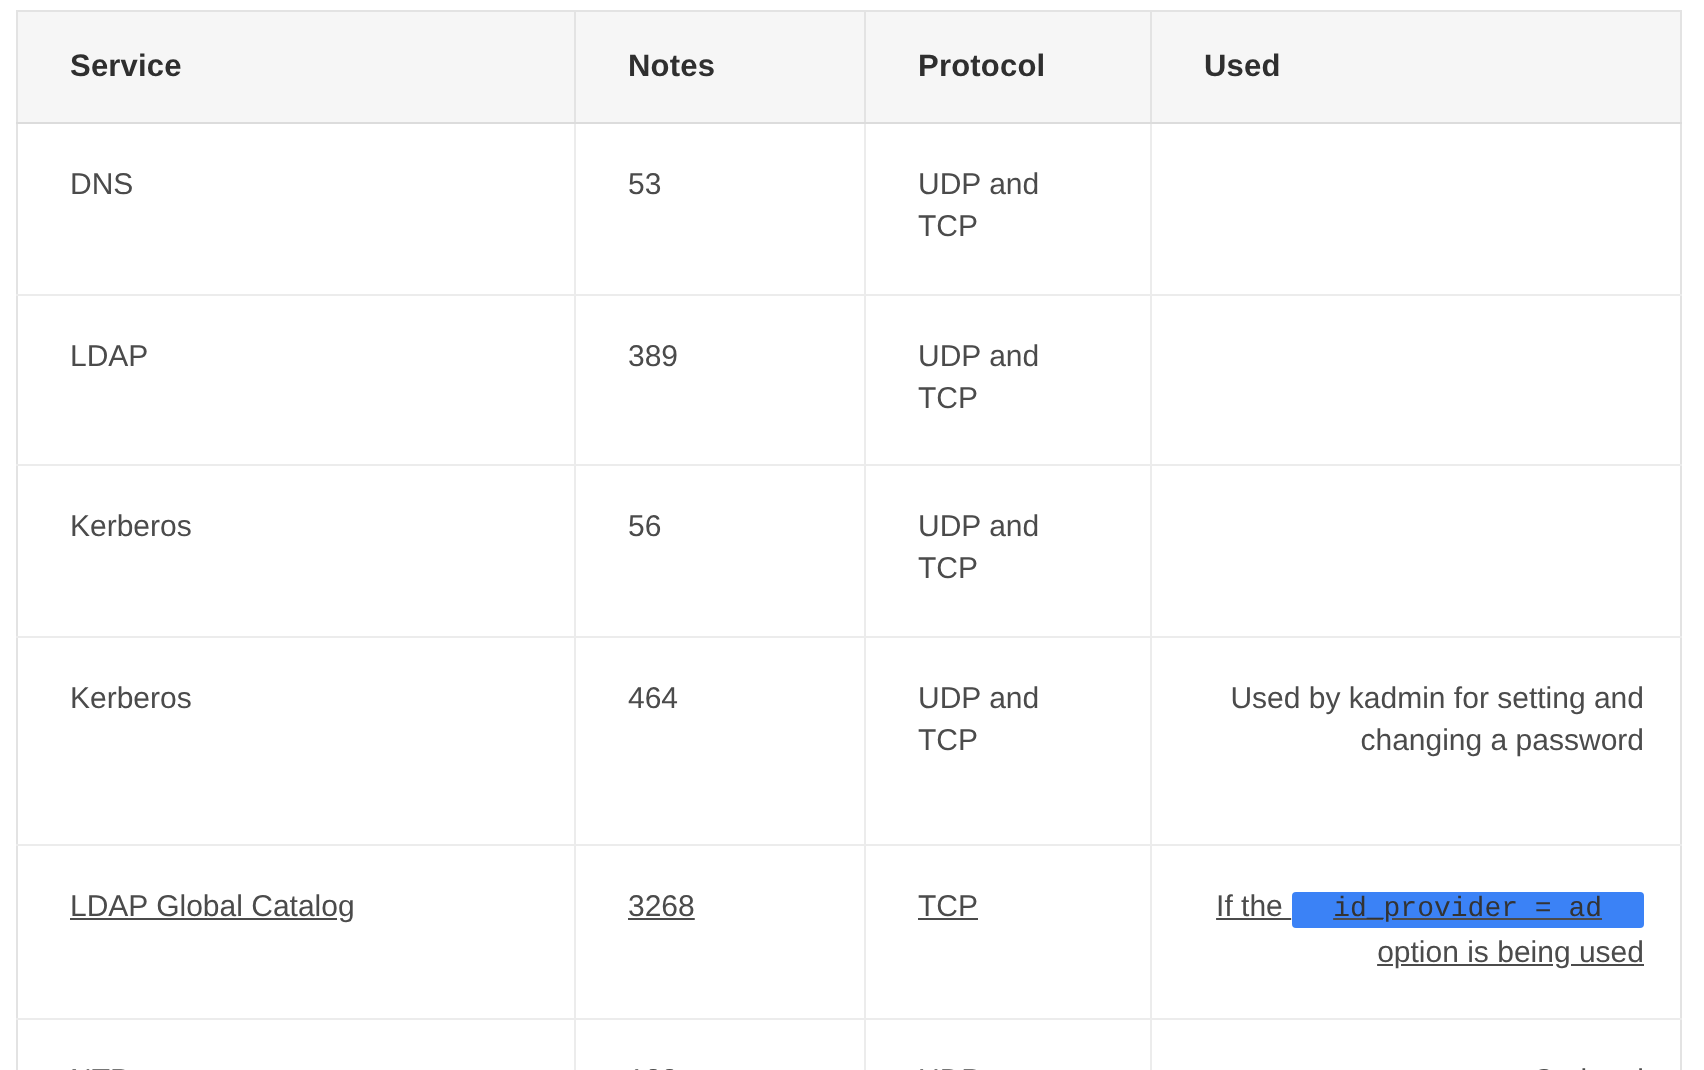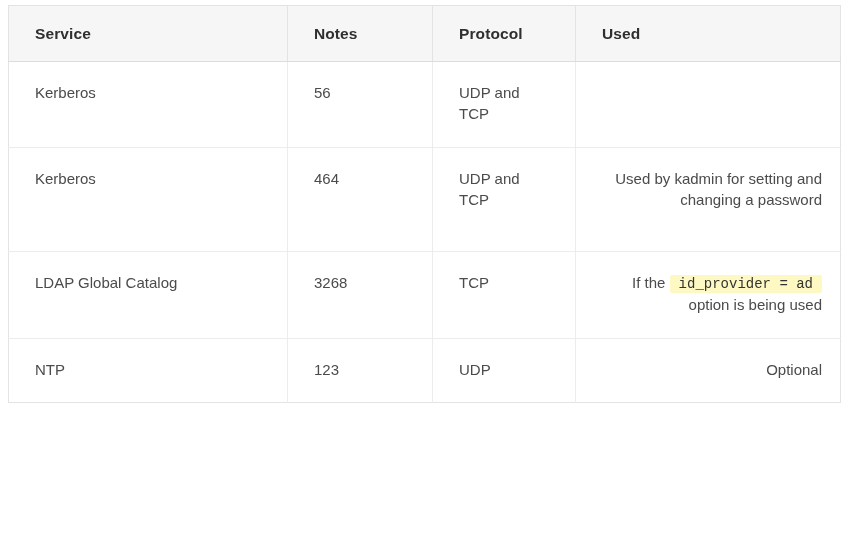--- a/index.html
+++ b/index.html
@@ -74,31 +74,31 @@
   tbody td:last-child { border-right: none; }
   tbody tr:last-child td { border-bottom: none; }
 
   tbody td.cell-notes { padding-right: 18px; text-align: right; }
 
   
   tbody tr.r-dns      td { height: 79px; }
   tbody tr.r-ldap     td { height: 78px; }
   tbody tr.r-krb88    td { height: 78px; }
   tbody tr.r-krb464   td { height: 104px; }
-  tbody tr.r-gc       td { height: 83px; }
+  tbody tr.r-gc       td { height: 83px; text-decoration: underline; }
   tbody tr.r-ntp      td { height: 42px; }
 
   .proto-line { display: block; }
 
   code.inline-code {
     font-family: "Liberation Mono", "DejaVu Sans Mono", monospace;
-    background: #fef9c3;
+    background: #3b82f6;
     color: #333333;
     font-size: 14px;
-    padding: 1px 9px;
+    padding: 1px 21px;
     border-radius: 2px;
     white-space: nowrap;
   }
 
   .notes-text { display: inline; }
 </style>
 </head>
 <body>
 
 <div class="page">
@@ -116,21 +116,39 @@
         <tr>
           <th>Service</th>
           <th>Notes</th>
           <th>Protocol</th>
           <th>Used</th>
         </tr>
       </thead>
 
       <tbody>
 
+        <tr class="r-dns">
+          <td class="cell-service">DNS</td>
+          <td class="cell-port">53</td>
+          <td class="cell-protocol">
+            <span class="proto-line">UDP and</span>
+            <span class="proto-line">TCP</span>
+          </td>
+          <td class="cell-notes"></td>
+        </tr>
 
+        <tr class="r-ldap">
+          <td class="cell-service">LDAP</td>
+          <td class="cell-port">389</td>
+          <td class="cell-protocol">
+            <span class="proto-line">UDP and</span>
+            <span class="proto-line">TCP</span>
+          </td>
+          <td class="cell-notes"></td>
+        </tr>
 
         <tr class="r-krb88">
           <td class="cell-service">Kerberos</td>
           <td class="cell-port">56</td>
           <td class="cell-protocol">
             <span class="proto-line">UDP and</span>
             <span class="proto-line">TCP</span>
           </td>
           <td class="cell-notes"></td>
         </tr>

